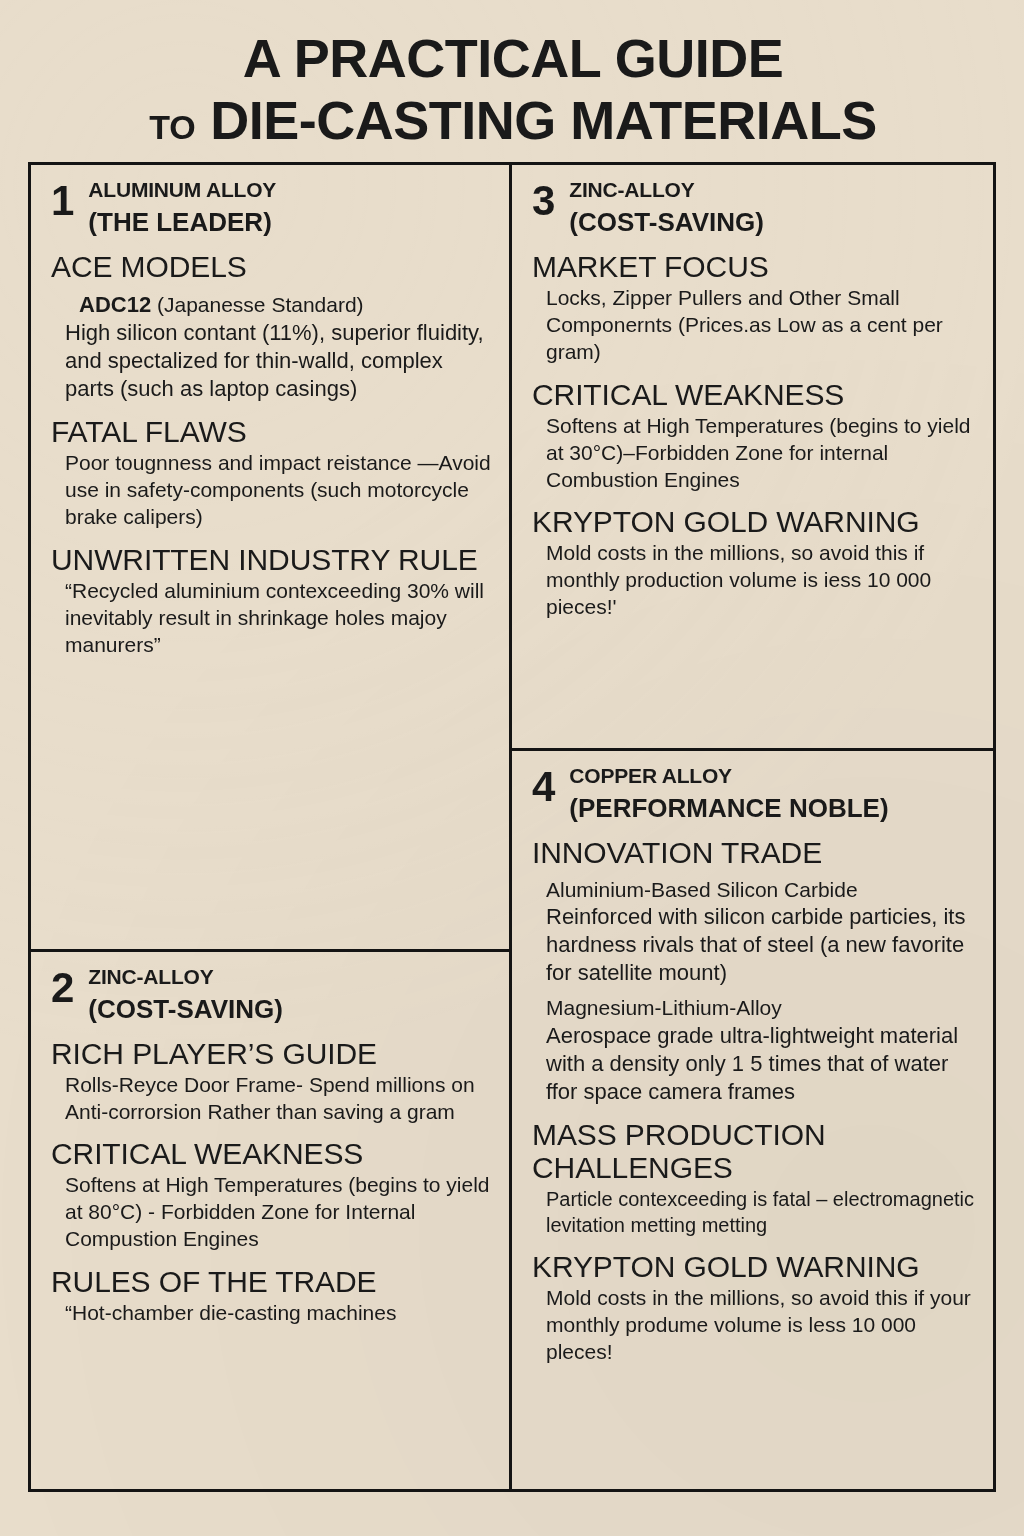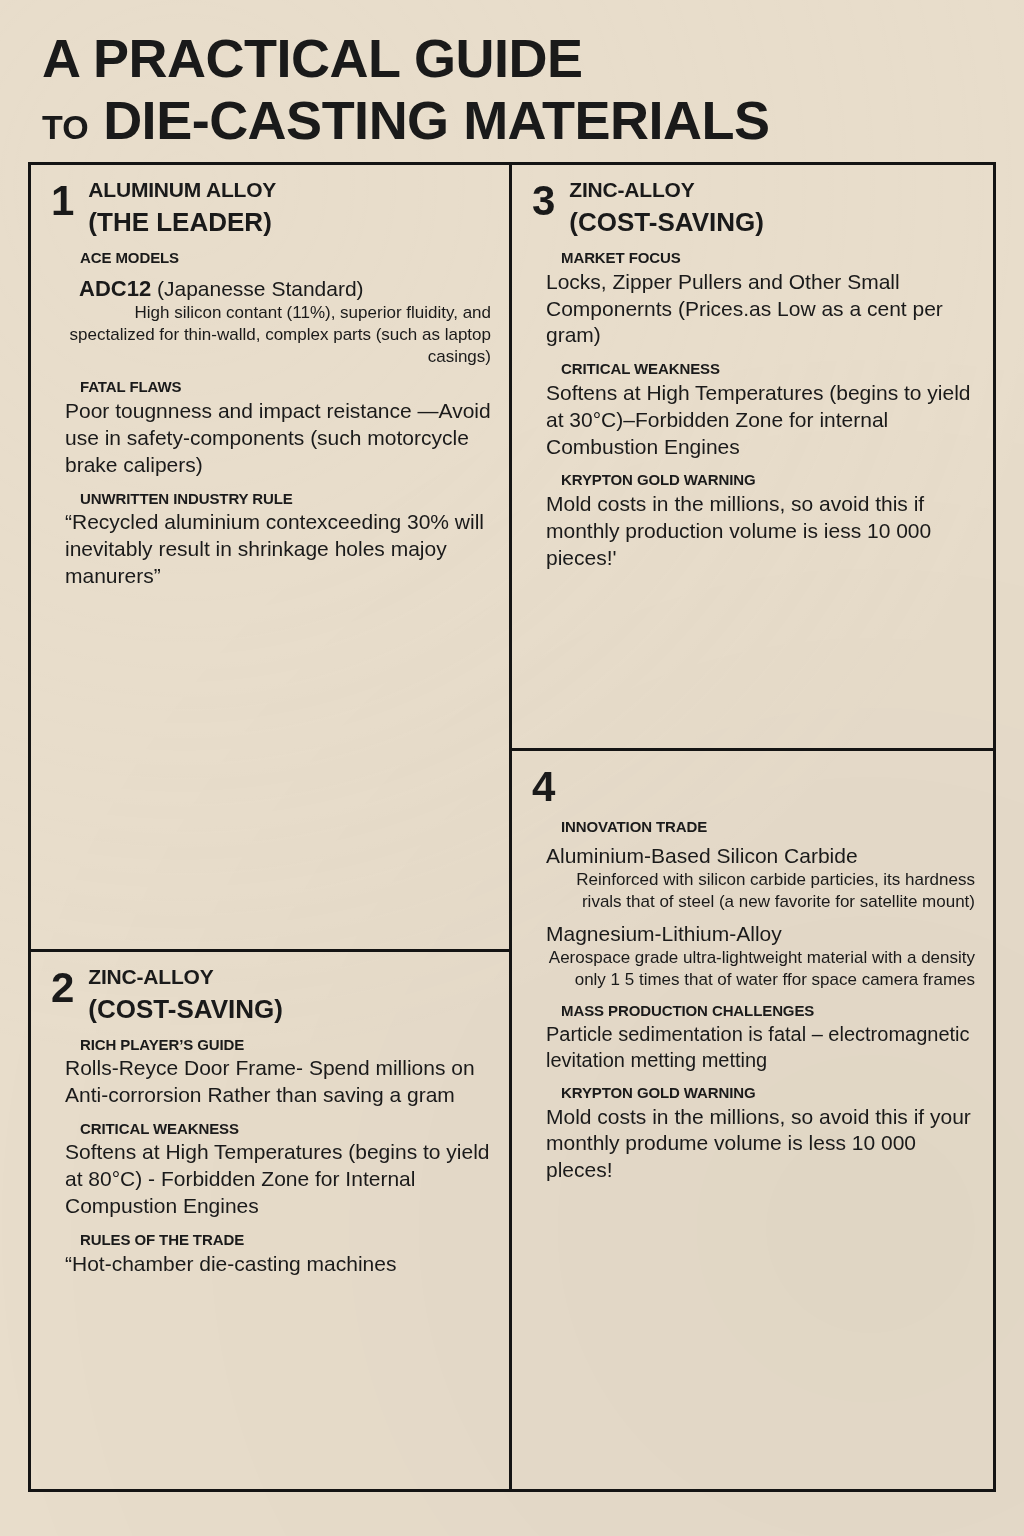--- a/index.html
+++ b/index.html
@@ -30,20 +30,21 @@
     pointer-events: none;
     background:
       radial-gradient(circle at 18% 12%, rgba(255,255,255,0.25), rgba(255,255,255,0) 55%),
       radial-gradient(circle at 85% 80%, rgba(0,0,0,0.05), rgba(0,0,0,0) 60%);
     mix-blend-mode: multiply;
     opacity: .6;
   }
 
   .title-block {
     padding: 4px 12px 14px 14px;
+    text-align: center;
   }
   .title-line1 {
     font-size: 54px;
     font-weight: 700;
     letter-spacing: -0.5px;
     line-height: 1.04;
     margin: 0;
   }
   .title-line2 {
     font-size: 54px;
@@ -103,44 +104,42 @@
   .card-sub {
     font-size: 26px;
     font-weight: 700;
     line-height: 1.15;
     margin-top: 8px;
   }
 
   .section { margin-top: 12px; }
   .section:first-of-type { margin-top: 10px; }
   .sec-head {
-    font-size: 15px;
-    font-weight: 700;
+    font-size: 30px;
+    font-weight: 400;
     letter-spacing: -0.1px;
     line-height: 1.1;
     margin-bottom: 2px;
-    margin-left: 29px;
   }
   .body {
     font-size: 21px;
     line-height: 1.28;
     padding-left: 14px;
   }
   .lead {
     font-weight: 700;
     font-size: 22px;
     margin-left: 28px;
   }
   .entry { margin-top: 8px; }
   .entry-title { font-size: 21px; line-height: 1.25; }
   .entry-body {
-    font-size: 17px;
+    font-size: 22px;
     line-height: 1.28;
     padding-left: 14px;
-    text-align: right;
   }
   .small-note { font-size: 20px; line-height: 1.3; }
 </style>
 </head>
 <body>
 
 <div class="poster">
 
   <div class="title-block">
     <div class="title-line1">A PRACTICAL GUIDE</div>
@@ -234,37 +233,41 @@
 
         <div class="section">
           <div class="sec-head">KRYPTON GOLD WARNING</div>
           <div class="body">Mold costs in the millions, so avoid this if monthly production volume is iess 10 000 pieces!'</div>
         </div>
       </div>
 
       <div class="card" style="height:742px">
         <div class="card-head">
           <div class="num">4</div>
+          <div class="head-text">
+            <div class="card-title">COPPER ALLOY</div>
+            <div class="card-sub">(PERFORMANCE NOBLE)</div>
+          </div>
         </div>
 
         <div class="section">
           <div class="sec-head">INNOVATION TRADE</div>
           <div class="entry">
             <div class="entry-title body">Aluminium-Based Silicon Carbide</div>
             <div class="entry-body">Reinforced with silicon carbide particies, its hardness rivals that of steel (a new favorite for satellite mount)</div>
           </div>
           <div class="entry">
             <div class="entry-title body">Magnesium-Lithium-Alloy</div>
             <div class="entry-body">Aerospace grade ultra-lightweight material with a density only 1 5 times that of water ffor space camera frames</div>
           </div>
         </div>
 
         <div class="section">
           <div class="sec-head">MASS PRODUCTION CHALLENGES</div>
-          <div class="body small-note">Particle sedimentation is fatal – electromagnetic levitation metting metting</div>
+          <div class="body small-note">Particle contexceeding is fatal – electromagnetic levitation metting metting</div>
         </div>
 
         <div class="section">
           <div class="sec-head">KRYPTON GOLD WARNING</div>
           <div class="body">Mold costs in the millions, so avoid this if your monthly produme volume is less 10 000 pleces!</div>
         </div>
       </div>
 
     </div>
 

